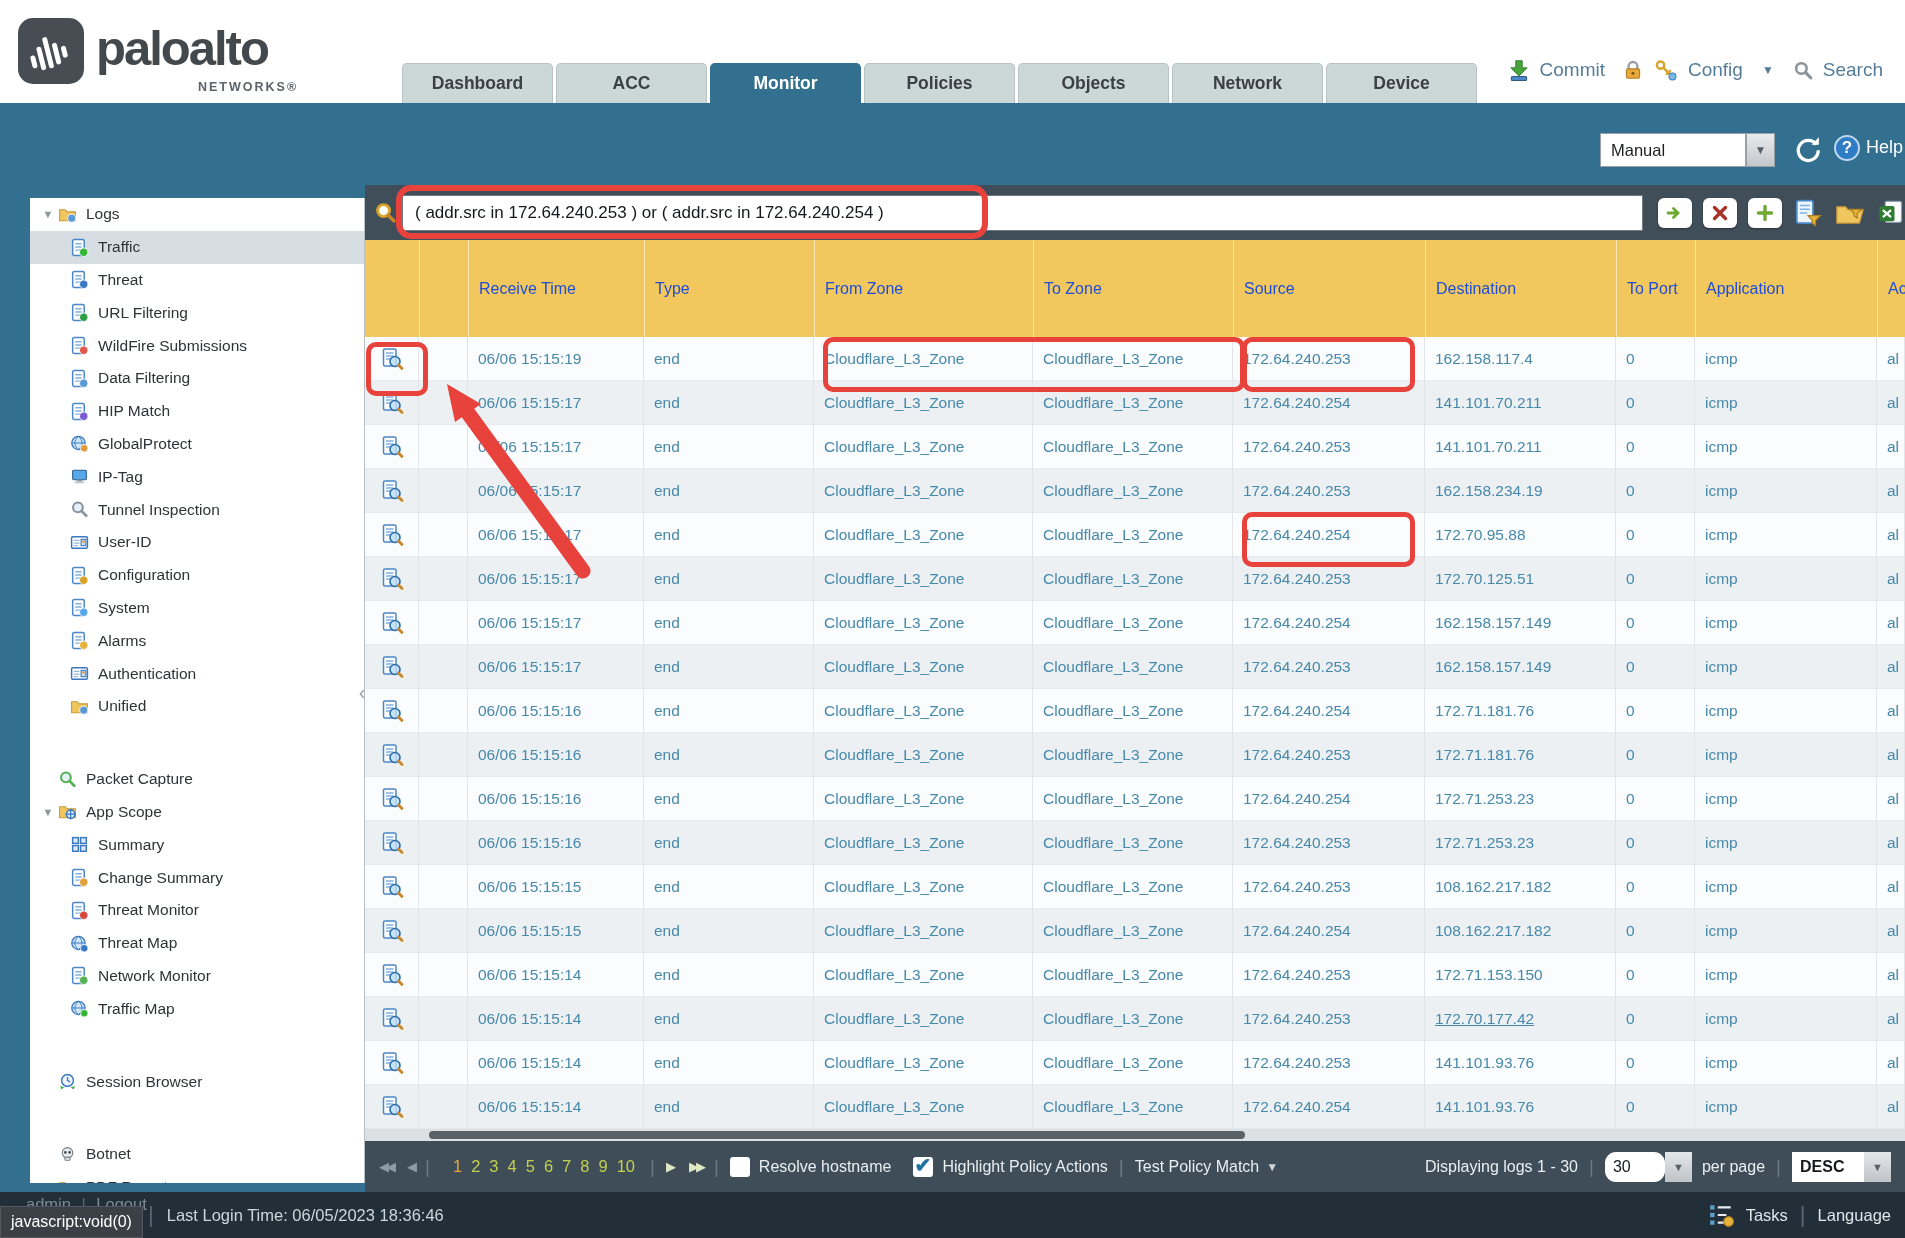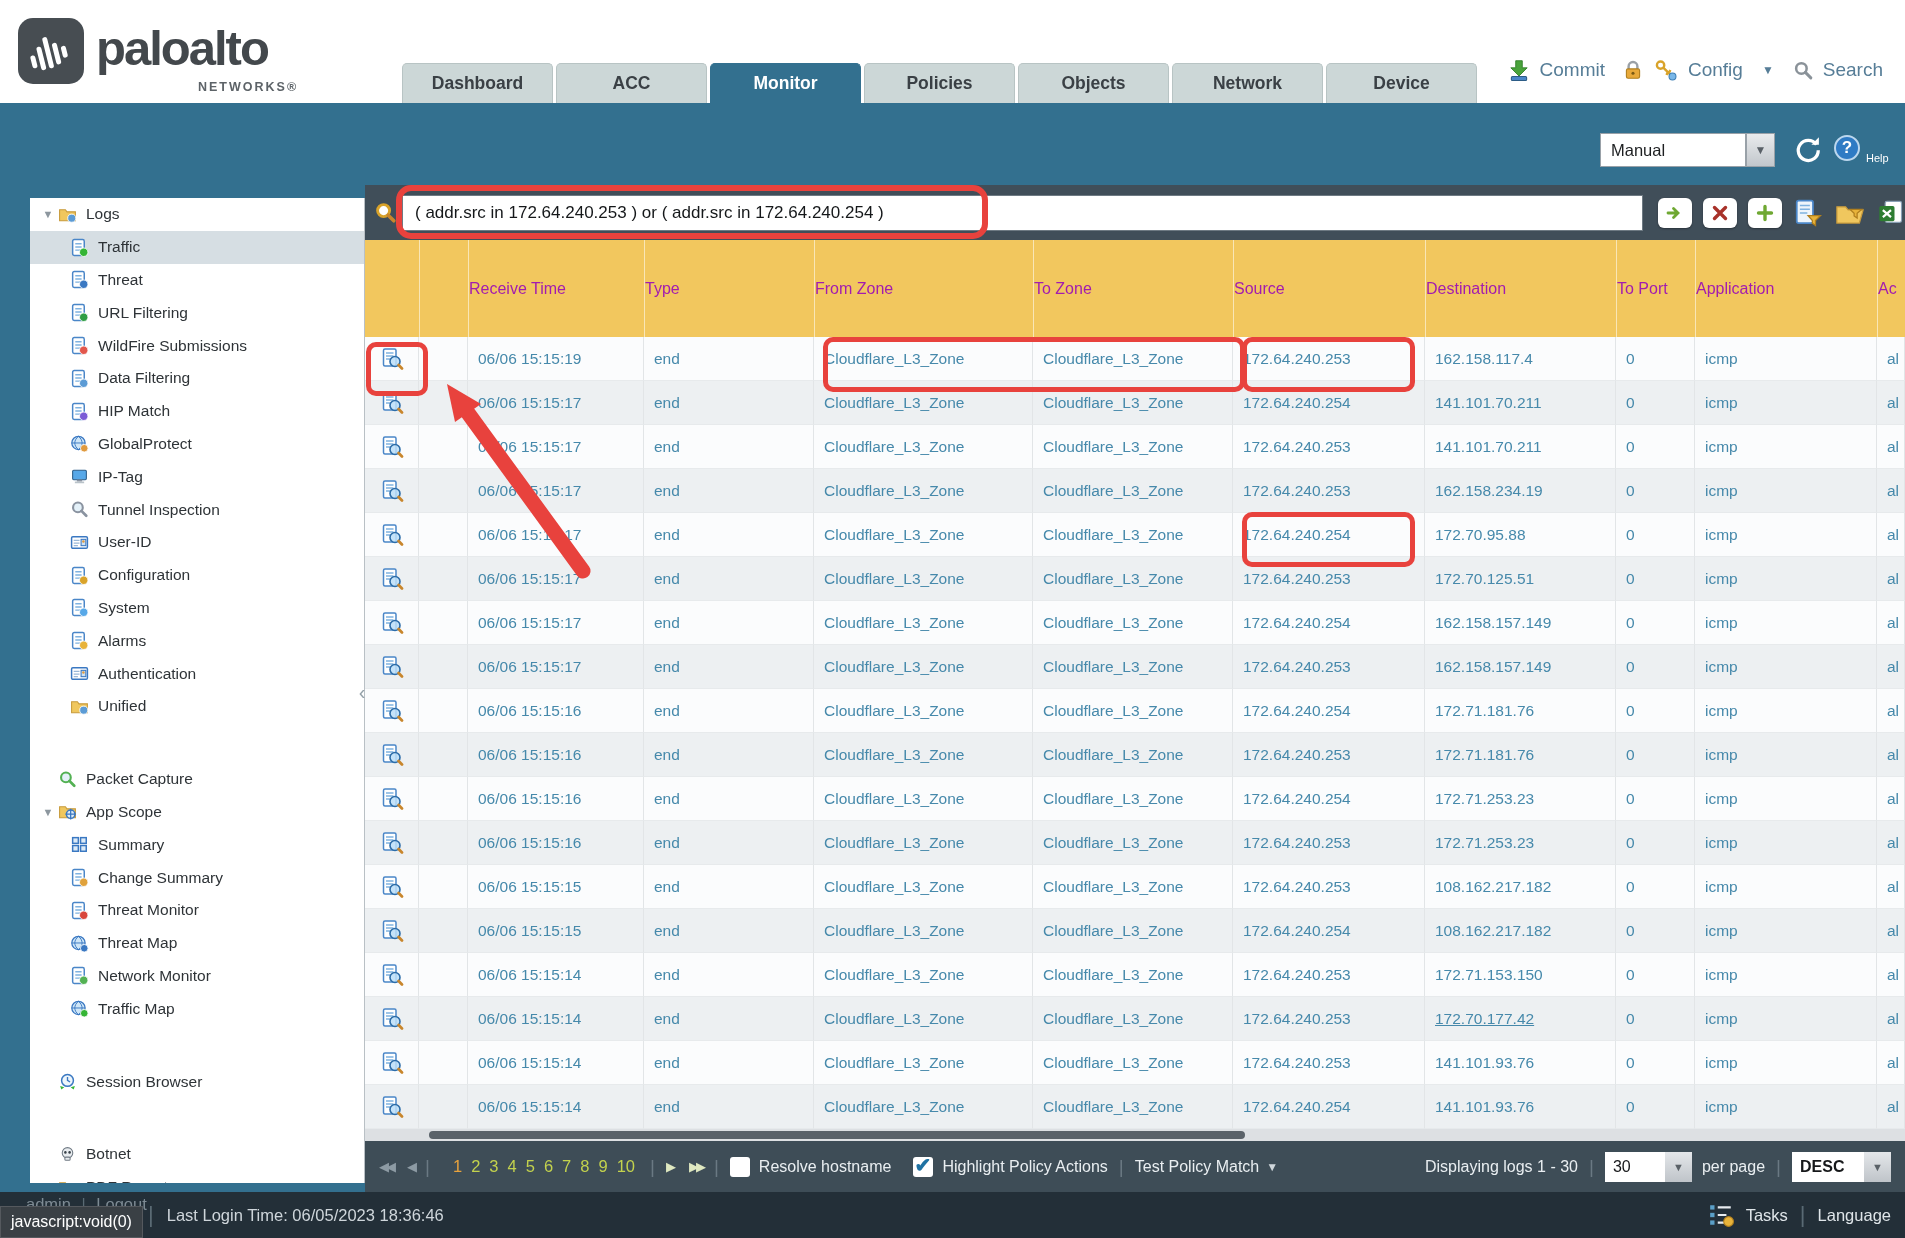--- a/index.html
+++ b/index.html
@@ -24,21 +24,21 @@
   .manual-box{position:absolute;left:1600px;top:133px;width:146px;height:34px;background:#fff;
        border:1px solid #99a1a8;font-size:16.5px;color:#1d1f21;display:flex;align-items:center;
        padding-left:10px;box-sizing:border-box;}
   .manual-btn{position:absolute;left:1746px;top:133px;width:29px;height:34px;box-sizing:border-box;
        background:linear-gradient(#e9ebed,#c2c7cc);border:1px solid #99a1a8;display:flex;
        align-items:center;justify-content:center;color:#596067;font-size:12px;}
   .refresh-btn{position:absolute;left:1792px;top:134px;width:30px;height:30px;}
   .help-circle{position:absolute;left:1834px;top:135px;width:26px;height:26px;border-radius:50%;
        background:#2f7bc4;border:2px solid #bcd7ee;color:#fff;font-size:17px;font-weight:700;
        display:flex;align-items:center;justify-content:center;box-sizing:border-box;}
-  .help-label{position:absolute;left:1866px;top:152px;color:#fff;font-size:11px;}
+  .help-label{position:absolute;left:1866px;top:137px;color:#fff;font-size:18px;}
   
   .sidebar{position:absolute;left:30px;top:198px;width:335px;height:985px;background:#fff;
        border-right:1px solid #b9c0c5;box-sizing:border-box;overflow:hidden;}
   .snav{height:32.8px;display:flex;align-items:center;font-size:15.5px;color:#2e3337;white-space:nowrap;}
   .snav.selected{background:#d6dee3;}
   .exp{width:20px;color:#8d979f;font-size:11px;flex:none;text-align:center;}
   .snav.l1{padding-left:8px;}
   .snav.l1n{padding-left:28px;margin-top:40px;}
   .snav.l2{padding-left:40px;}
   .sicon{width:19px;height:19px;flex:none;margin-right:9px;display:inline-flex;}
@@ -48,21 +48,21 @@
   .filterbar{position:absolute;left:365px;top:185px;width:1540px;height:55px;background:#404e59;
        display:flex;align-items:center;box-sizing:border-box;}
   .filter-mag{margin-left:9px;flex:none;width:24px;height:24px;}
   .filter-input{margin-left:4px;width:1258px;height:36px;background:#fff;border:1px solid #6e7a83;
        font-size:17px;color:#15181a;padding:0 12px;box-sizing:border-box;font-family:"Liberation Sans",sans-serif;}
   .ficons{display:flex;align-items:center;gap:11px;margin-left:15px;}
   .fbtn{width:34px;height:30px;border-radius:6px;background:#fff;display:flex;align-items:center;
        justify-content:center;box-shadow:0 1px 2px rgba(0,0,0,.35);}
   
   .thead{position:absolute;left:365px;top:240px;width:1540px;height:97px;background:#f2c75e;display:flex;}
-  .th{display:flex;align-items:center;padding-left:0;font-size:16px;color:#a21caf;
+  .th{display:flex;align-items:center;padding-left:10px;font-size:16px;color:#1d4ed8;
        border-left:1px solid rgba(255,255,255,.55);box-sizing:border-box;flex:none;overflow:hidden;white-space:nowrap;}
   .th:first-child{border-left:none;}
   .tbody{position:absolute;left:365px;top:337px;width:1540px;height:792px;overflow:hidden;}
   .tr{display:flex;height:44px;box-sizing:border-box;justify-content:space-between;}
   .tr:nth-child(odd){background:#fbfcfd;}
   .tr:nth-child(even){background:#edf0f2;}
   .td{display:flex;align-items:center;padding-left:10px;font-size:15.5px;color:#4689ab;
        border-right:1px solid #e2e5e7;border-bottom:1px solid #e7eaec;box-sizing:border-box;
        flex:none;overflow:hidden;white-space:nowrap;}
   .td.icon-cell{justify-content:center;padding-left:0;}
@@ -77,21 +77,21 @@
   .nav{font-size:13px;letter-spacing:-3px;flex:none;}
   .nav.gray{color:#8d9ba4;}
   .nav.green{color:#dfe8c0;}
   .pages{display:flex;gap:9px;margin:0 4px 0 12px;font-size:16.5px;}
   .page{color:#c3d24d;}
   .page.current{color:#e8a33d;}
   .cb{width:20px;height:20px;background:#fff;border-radius:3px;margin-right:9px;position:relative;flex:none;}
   .cb.checked::after{content:"\2714";position:absolute;left:1px;top:-4px;font-size:20px;color:#1f72a3;font-weight:700;}
   .select-box{height:30px;background:#fff;color:#16181a;display:flex;align-items:center;
        padding:0 8px;font-size:16px;font-weight:700;}
-  .select-box.thin{font-weight:400;}
+  .select-box.thin{font-weight:400;border-radius:11px;}
   .select-btn{width:27px;height:30px;background:linear-gradient(#e4e7ea,#bfc4c9);display:flex;
        align-items:center;justify-content:center;color:#5a6167;font-size:11px;}
   .spacer{flex:1;}
   .statusbar{position:absolute;left:0;top:1192px;width:1905px;height:46px;background:#232f38;
        color:#cfd6db;font-size:16.5px;}
   .admin{position:absolute;left:26px;top:3px;color:#7e8b94;}
   .tooltip{position:absolute;left:0;top:14px;height:32px;background:#3a4045;border:1px solid #55595e;
        color:#fff;display:flex;align-items:center;padding:0 10px;font-size:16px;box-sizing:border-box;}
   .lastlogin{position:absolute;left:148px;top:0;height:46px;display:flex;align-items:center;gap:13px;}
   .vbar{color:#5a6a74;font-size:22px;}

